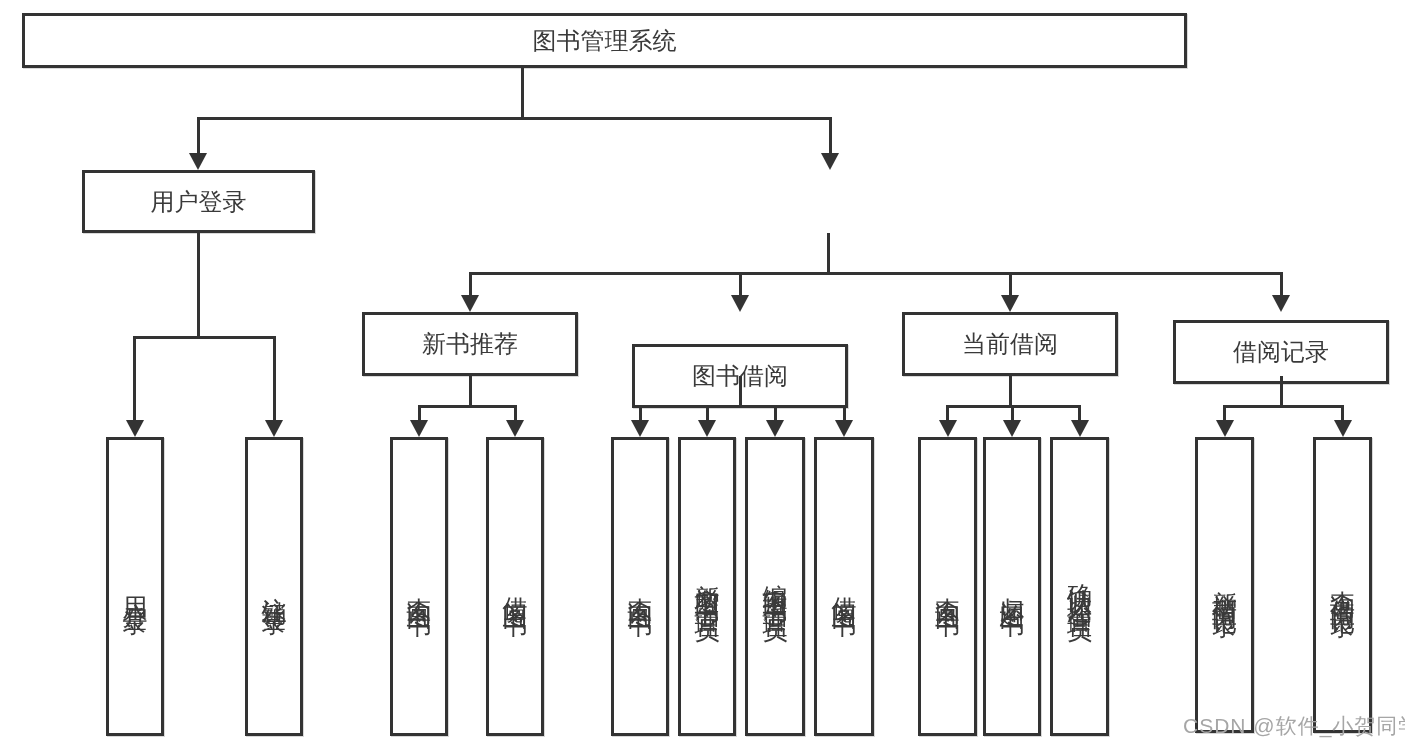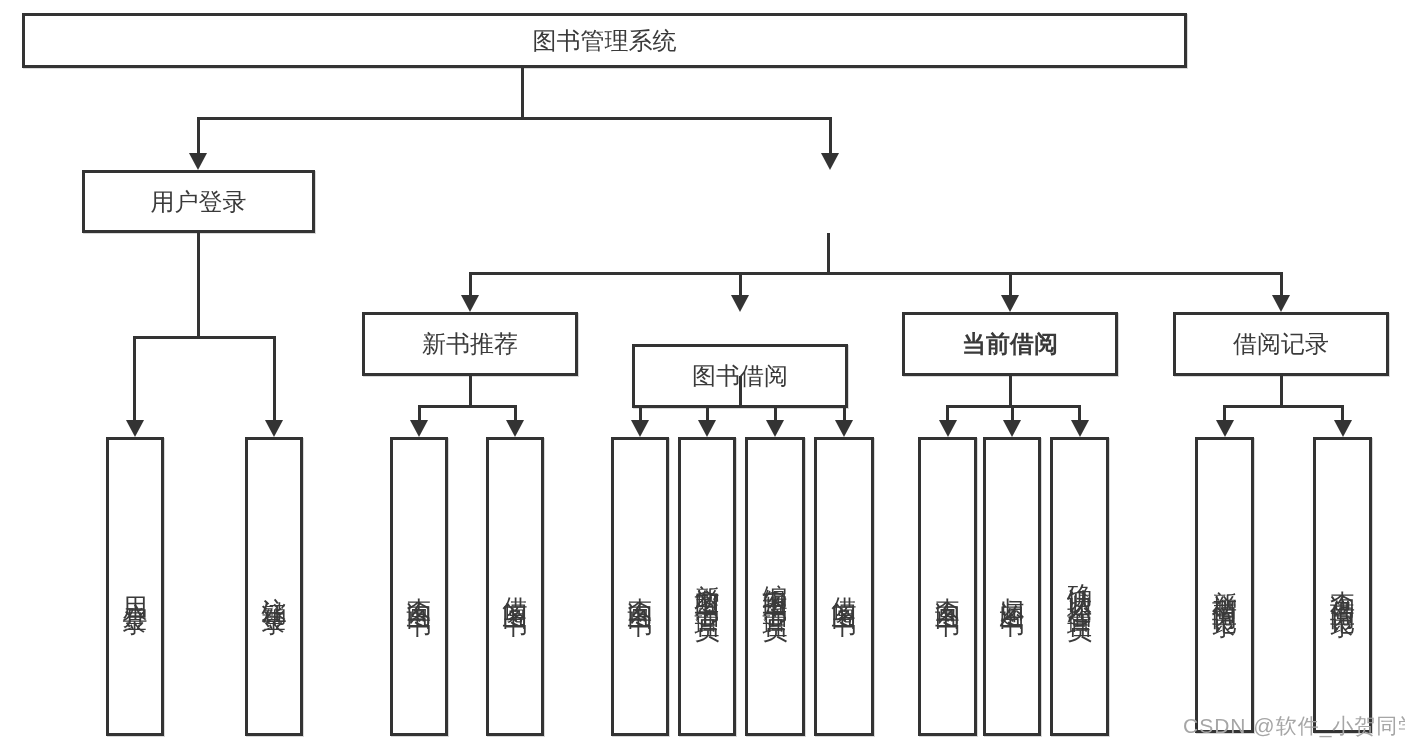--- a/index.html
+++ b/index.html
@@ -87,24 +87,24 @@
   <div class="arrowhead" style="left:1001px;top:295px;"></div>
   <div class="vline" style="left:1279.5px;top:272px;height:26px;"></div>
   <div class="arrowhead" style="left:1272px;top:295px;"></div>
 
   <div class="box" style="left:362px;top:312px;width:216px;height:64px;">
     <span>新书推荐</span>
   </div>
   <div class="box" style="left:632px;top:312px;width:216px;height:64px;margin-top:32px;">
     <span>图书借阅</span>
   </div>
-  <div class="box" style="left:902px;top:312px;width:216px;height:64px;font-weight:bold;">
+  <div class="box" style="left:902px;top:312px;width:216px;height:64px;">
     <span>当前借阅</span>
   </div>
-  <div class="box" style="left:1173px;top:312px;width:216px;height:64px;">
+  <div class="box" style="left:1173px;top:320px;width:216px;height:64px;">
     <span>借阅记录</span>
   </div>
 
   <div class="vline" style="left:468.5px;top:376px;height:32px;"></div>
   <div class="hline" style="left:417.5px;top:405px;width:99px;"></div>
   <div class="vline" style="left:417.5px;top:405px;height:17px;"></div>
   <div class="arrowhead" style="left:410px;top:420px;"></div>
   <div class="vline" style="left:513.5px;top:405px;height:17px;"></div>
   <div class="arrowhead" style="left:506px;top:420px;"></div>
 

